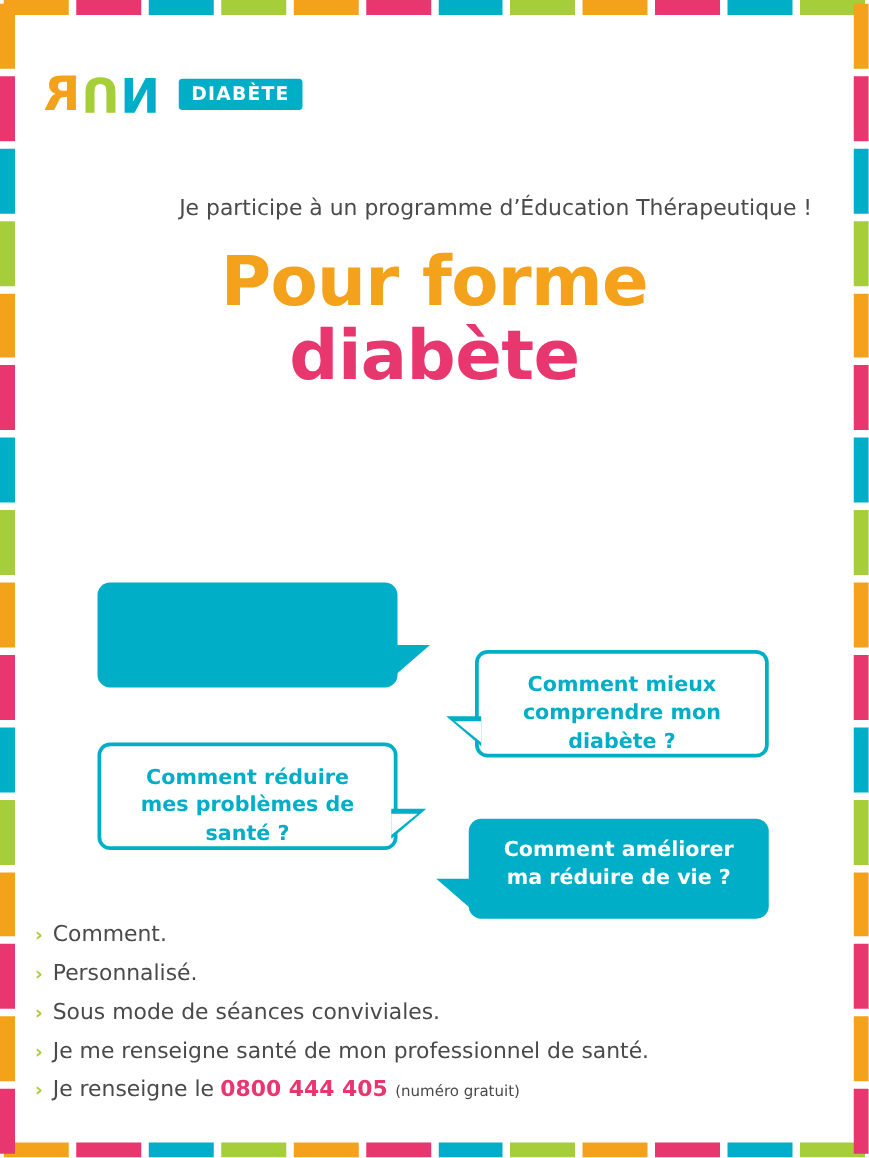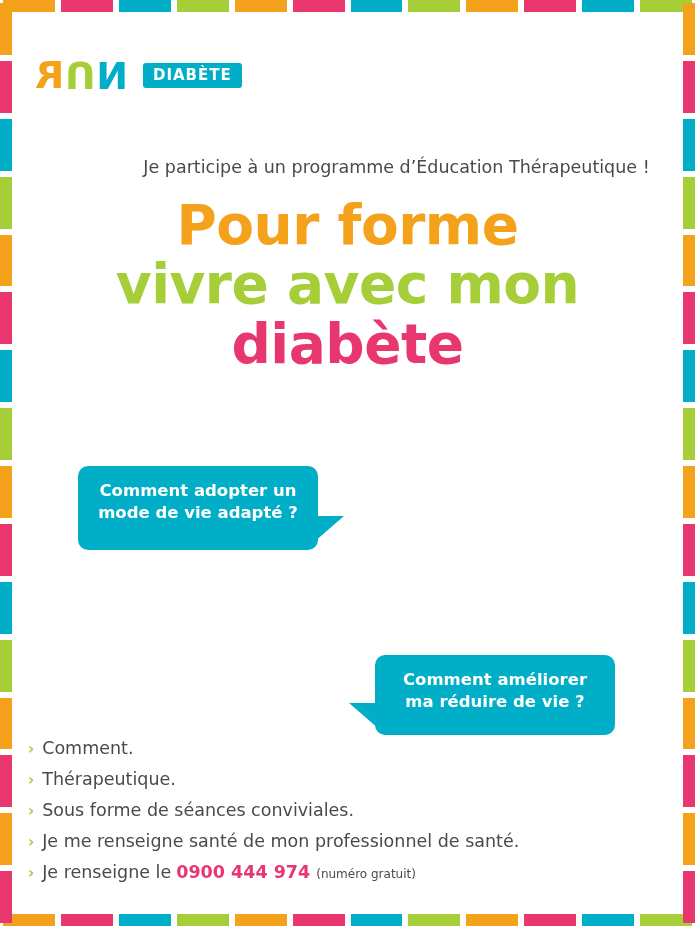--- a/index.html
+++ b/index.html
@@ -287,53 +287,61 @@
       <span class="l-u">U</span>
       <span class="l-n">N</span>
     </div>
     <div class="logo-badge">DIABÈTE</div>
   </div>
 
   <div class="intro">Je participe à un programme d’Éducation Thérapeutique !</div>
 
   <div class="title-block">
     <div class="t-line t1">Pour forme</div>
-    <div class="t-line t2">vivre avec mon</div>
     <div class="t-line t3">diabète</div>
   </div>
 
   <div class="bubbles">
     <div class="bubble solid b1">
-      <span>Comment adopter un mode de vie adapté ?</span>
       <span class="tail"></span>
+    </div>
+    <div class="bubble outline b2">
+      <span>Comment mieux comprendre mon diabète ?</span>
+      <span class="tail"></span>
+      <span class="tail-inner"></span>
+    </div>
+    <div class="bubble outline b3">
+      <span>Comment réduire mes problèmes de santé ?</span>
+      <span class="tail"></span>
+      <span class="tail-inner"></span>
     </div>
     <div class="bubble solid b4">
       <span>Comment améliorer ma réduire de vie ?</span>
       <span class="tail"></span>
     </div>
   </div>
 
   <div class="list">
     <div class="list-item">
       <span class="chev">›</span>
       <span>Comment.</span>
     </div>
     <div class="list-item">
       <span class="chev">›</span>
-      <span>Thérapeutique.</span>
-    </div>
-    <div class="list-item">
-      <span class="chev">›</span>
-      <span>Sous forme de séances conviviales.</span>
+      <span>Personnalisé.</span>
+    </div>
+    <div class="list-item">
+      <span class="chev">›</span>
+      <span>Sous mode de séances conviviales.</span>
     </div>
     <div class="list-item">
       <span class="chev">›</span>
       <span>Je me renseigne santé de mon professionnel de santé.</span>
     </div>
     <div class="list-item">
       <span class="chev">›</span>
       <span>Je renseigne le</span>
-      <span class="phone" style="margin-left:5px">0900 444 974</span>
+      <span class="phone" style="margin-left:5px">0800 444 405</span>
       <span class="free-note">(numéro gratuit)</span>
     </div>
   </div>
 
 </div>
 
 </body></html>

